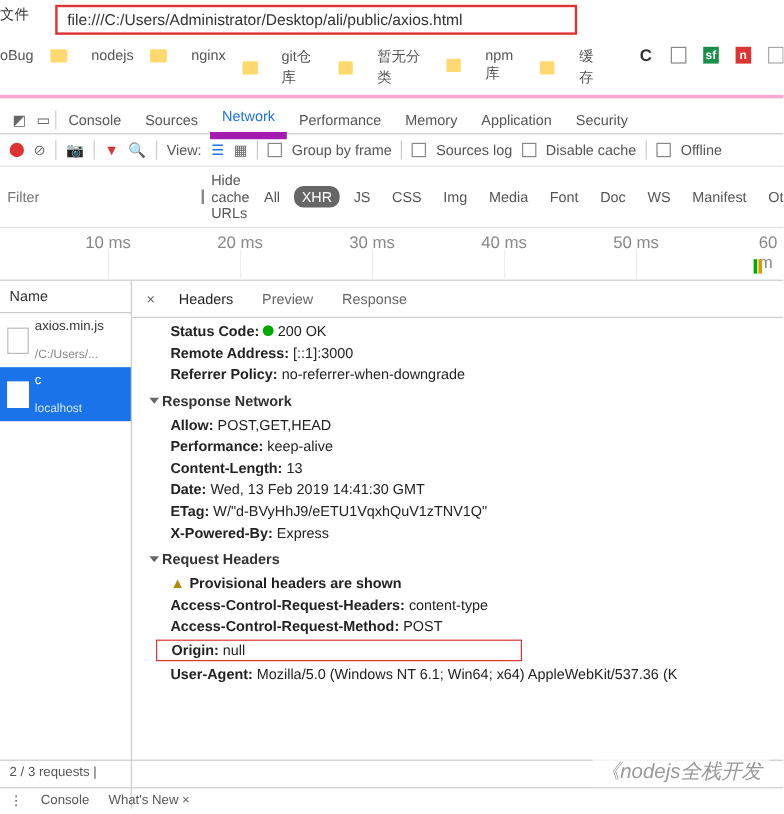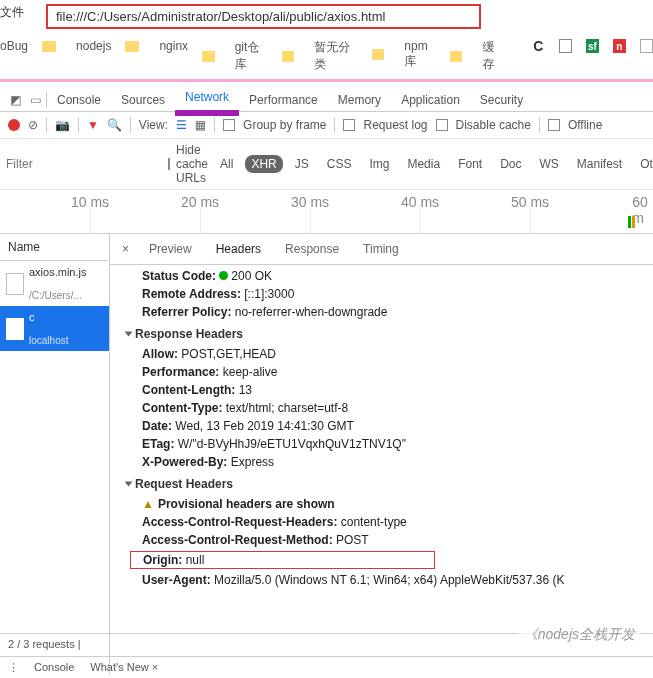--- a/index.html
+++ b/index.html
@@ -45,21 +45,21 @@
 .det-body { padding:2px 0 0 12px; font-family:Menlo,Consolas,monospace; font-size:12px; color:#222; }
 .kv { padding:2px 0 2px 20px; }
 .kv b { font-weight:bold; }
 .sct { padding:6px 0 4px 4px; font-weight:bold; color:#333; cursor:pointer; }
 .tri { display:inline-block; width:0; height:0; border-left:5px solid #666; border-top:4px solid transparent; border-bottom:4px solid transparent; transform:rotate(90deg); margin-right:4px; }
 .green-dot { width:9px; height:9px; background:#0a0; border-radius:50%; display:inline-block; margin-right:3px; }
 .warn { color:#b58900; margin-right:4px; }
 .origin-box { border:1px solid #d33; display:inline-block; padding:1px 0; margin-left:-12px; padding-left:12px; padding-right:230px; }
 .footer { position:absolute; bottom:24px; left:0; right:0; border-top:1px solid #ccc; padding:4px 8px; font-size:11px; color:#555; }
 .drawer { position:absolute; bottom:0; left:0; right:0; border-top:1px solid #ccc; padding:4px 8px; font-size:11px; color:#555; display:flex; gap:16px; }
-.watermark { position:absolute; right:12px; bottom:32px; font-size:14px; color:#999; font-style:italic; background:rgba(255,255,255,0.7); padding:2px 6px; }
+.watermark { position:absolute; right:12px; bottom:22px; font-size:17px; color:#999; font-style:italic; background:rgba(255,255,255,0.7); padding:2px 6px; }
 .dotmenu { letter-spacing:-1px; }
 </style>
 </head>
 <body>
 
 <div class="urlbar-row">
   <span class="url-label">文件</span>
   <div class="url-box">file:///C:/Users/Administrator/Desktop/ali/public/axios.html</div>
 </div>
 
@@ -120,21 +120,21 @@
   <span class="tb-icon">🔍</span>
   <span class="tb-sep"></span>
   <span>View:</span>
   <span class="tb-icon" style="color:#1a73e8">☰</span>
   <span class="tb-icon">▦</span>
   <span class="tb-sep"></span>
   <span class="cb"></span>
     <span>Group by frame</span>
   <span class="tb-sep"></span>
   <span class="cb"></span>
-    <span>Request log</span>
+    <span>Sources log</span>
   <span class="cb"></span>
     <span>Disable cache</span>
   <span class="tb-sep"></span>
   <span class="cb"></span>
     <span>Offline</span>
 </div>
 
 <div class="filter-row">
   <input class="filter-input" placeholder="Filter" style="">
   <span style="flex:0 0 60px"></span>
@@ -183,35 +183,33 @@
       <span class="file-ic"></span>
       <div>
           <div>c</div>
           <div class="sub">localhost</div>
         </div>
     </div>
   </div>
   <div class="details">
     <div class="det-tabs">
       <span class="det-close">×</span>
+      <span class="det-tab active">Headers</span>
       <span class="det-tab">Preview</span>
-      <span class="det-tab active">Headers</span>
       <span class="det-tab">Response</span>
-      <span class="det-tab">Timing</span>
     </div>
     <div class="det-body">
       <div class="kv"><b>Status Code:</b> <span class="green-dot"></span><span>200  OK</span></div>
       <div class="kv"><b>Remote Address:</b> <span>[::1]:3000</span></div>
       <div class="kv"><b>Referrer Policy:</b> <span>no-referrer-when-downgrade</span></div>
 
-      <div class="sct"><span class="tri"></span><span>Response Headers</span></div>
+      <div class="sct"><span class="tri"></span><span>Response Network</span></div>
       <div class="kv"><b>Allow:</b> <span>POST,GET,HEAD</span></div>
       <div class="kv"><b>Performance:</b> <span>keep-alive</span></div>
       <div class="kv"><b>Content-Length:</b> <span>13</span></div>
-      <div class="kv"><b>Content-Type:</b> <span>text/html; charset=utf-8</span></div>
       <div class="kv"><b>Date:</b> <span>Wed, 13 Feb 2019 14:41:30 GMT</span></div>
       <div class="kv"><b>ETag:</b> <span>W/"d-BVyHhJ9/eETU1VqxhQuV1zTNV1Q"</span></div>
       <div class="kv"><b>X-Powered-By:</b> <span>Express</span></div>
 
       <div class="sct"><span class="tri"></span><span>Request Headers</span></div>
       <div class="kv"><span class="warn">▲</span><b>Provisional headers are shown</b></div>
       <div class="kv"><b>Access-Control-Request-Headers:</b> <span>content-type</span></div>
       <div class="kv"><b>Access-Control-Request-Method:</b> <span>POST</span></div>
       <div class="kv"><span class="origin-box"><b>Origin:</b> <span>null</span></span></div>
       <div class="kv"><b>User-Agent:</b> <span>Mozilla/5.0 (Windows NT 6.1; Win64; x64) AppleWebKit/537.36 (K</span></div>

